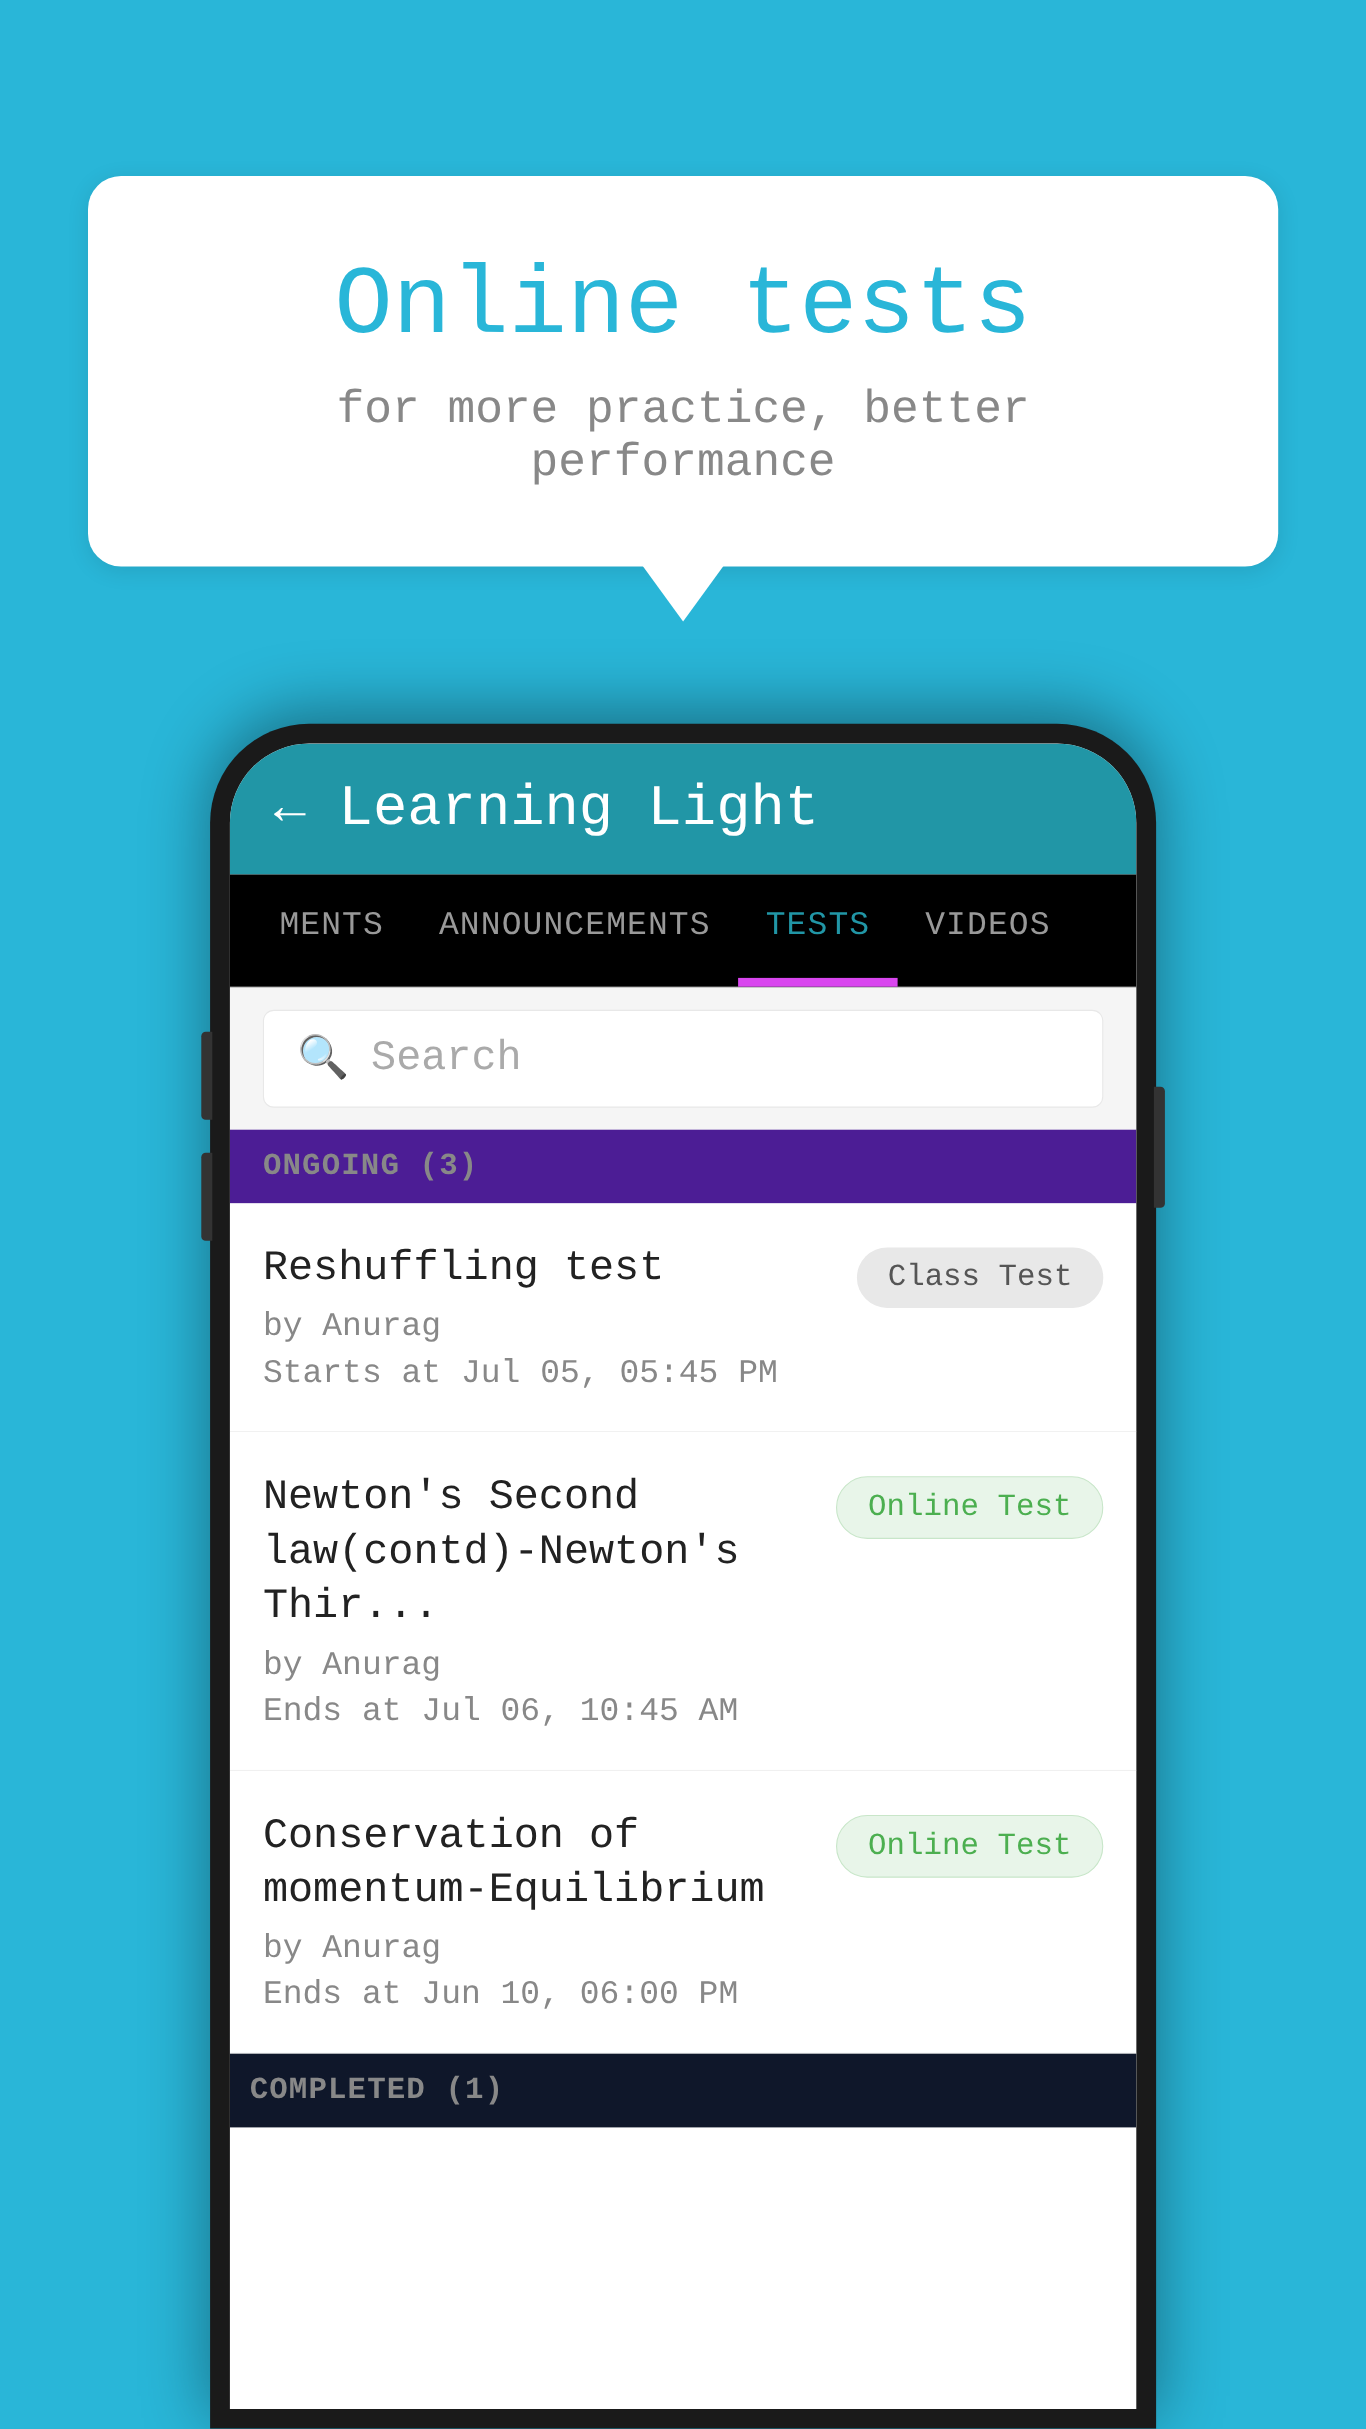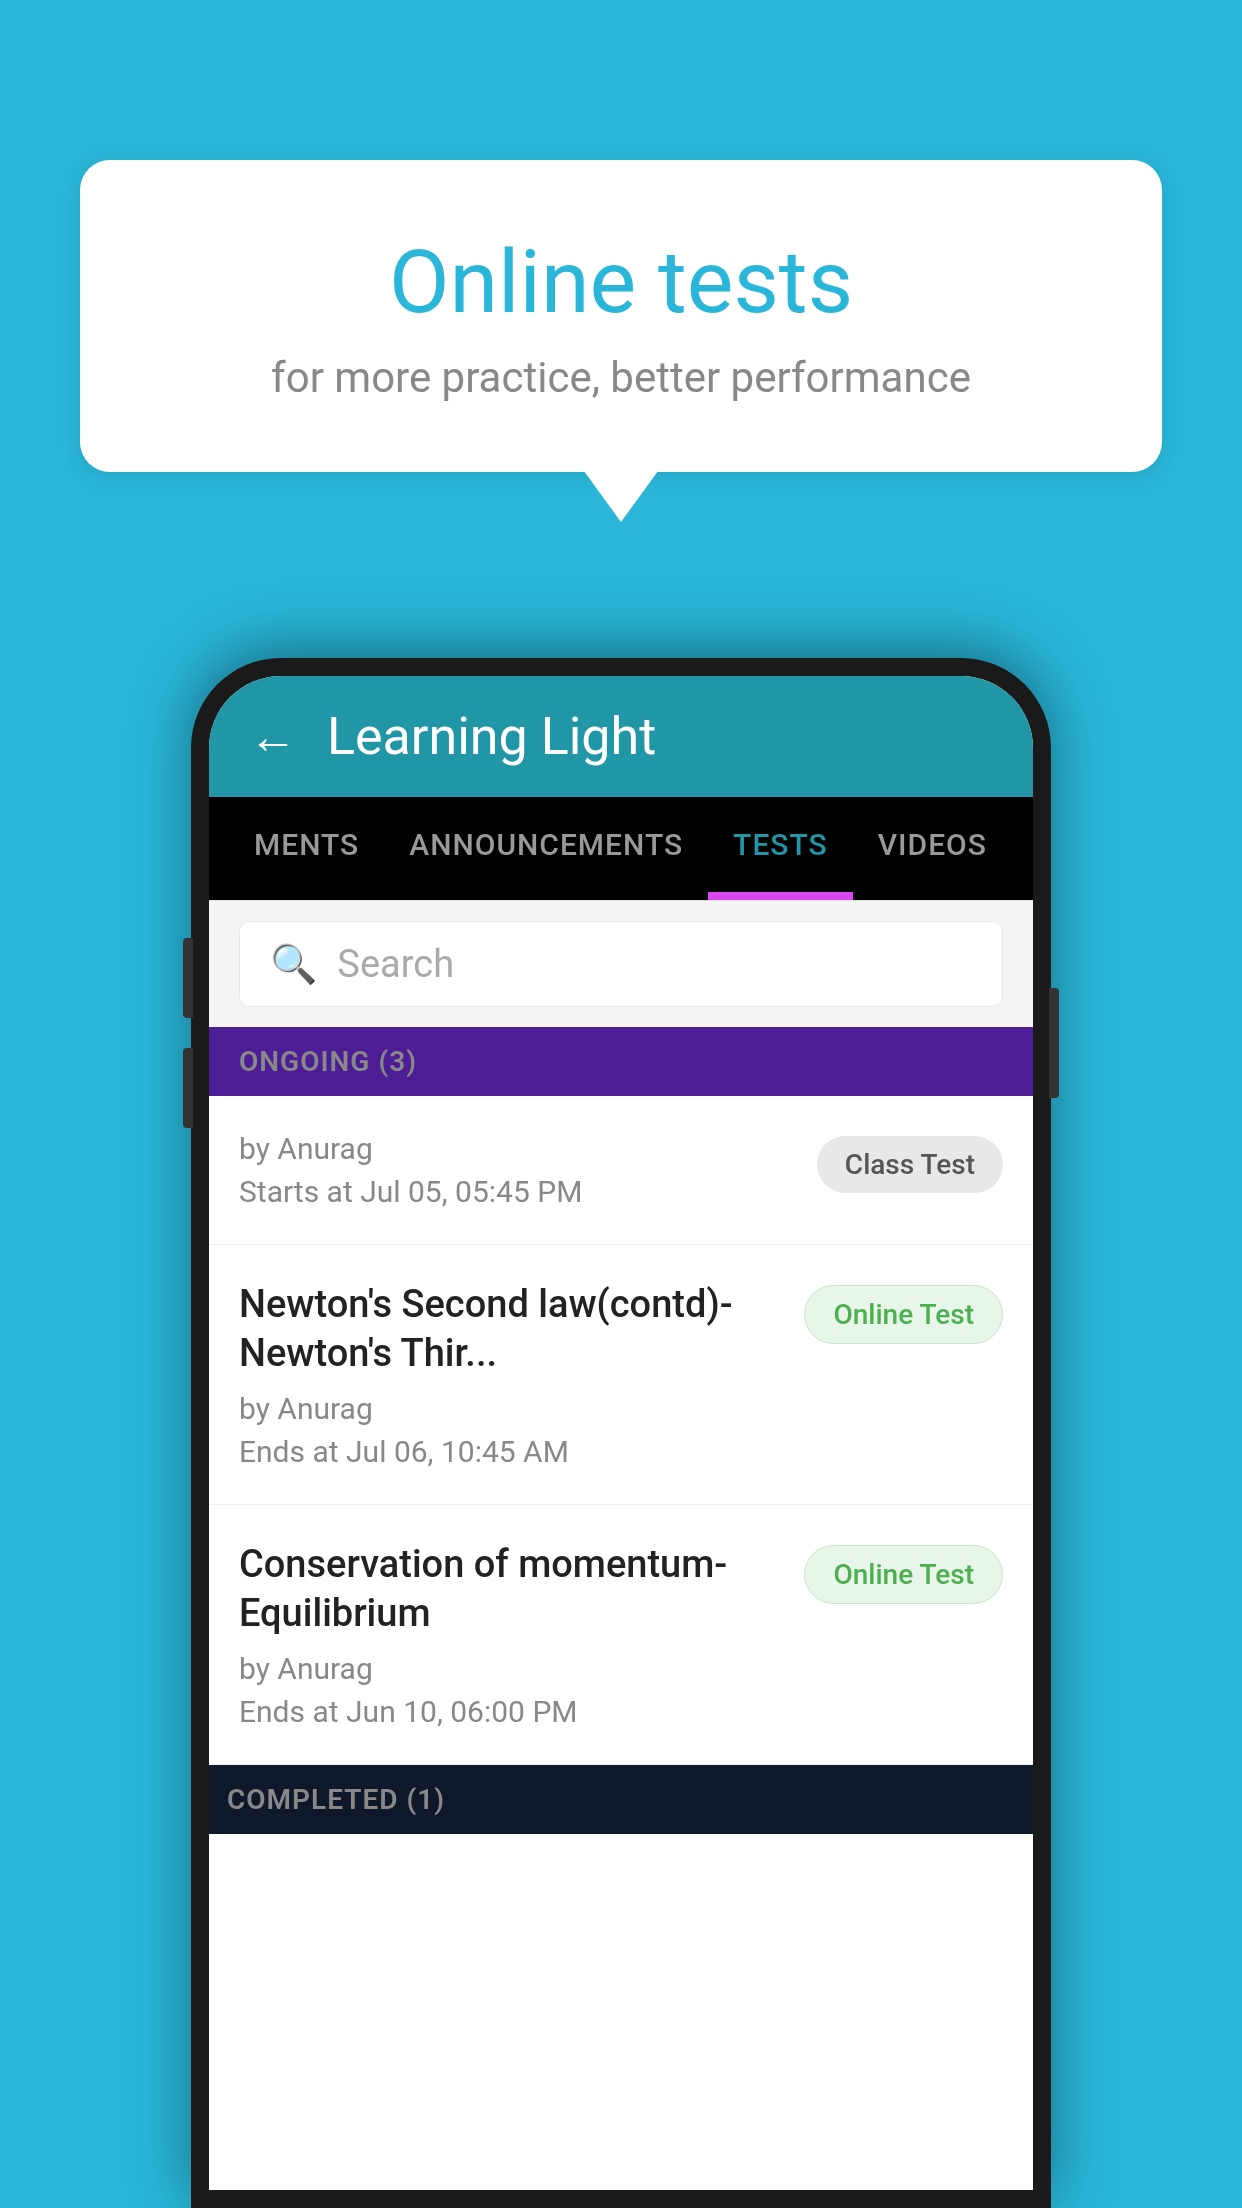--- a/index.html
+++ b/index.html
@@ -1,15 +1,15 @@
 <!DOCTYPE html>
 <html><head>
   <meta charset="utf-8">
   <style>
-    * { margin: 0; padding: 0; box-sizing: border-box; }
+    * { margin: 0; padding: 0; box-sizing: border-box; font-family: Liberation Mono, monospace; }
     body {
       width: 1242px;
       height: 2208px;
       background-color: #29b6d8;
       font-family: 'Roboto', Arial, sans-serif;
       overflow: hidden;
       position: relative;
     }
 
     
@@ -354,20 +354,21 @@
           <span class="search-placeholder">Search</span>
         </div>
       </div>
 
       <div class="section-header">
         <span class="section-label">ONGOING (3)</span>
       </div>
 
       <div class="test-item">
         <div class="test-info">
+          <div class="test-name">Reshuffling test</div>
           <div class="test-author">by Anurag</div>
           <div class="test-time">
             <span>Starts at</span>&nbsp;<span>Jul 05, 05:45 PM</span>
           </div>
         </div>
         <span class="badge badge-class">Class Test</span>
       </div>
 
       <div class="test-item">
         <div class="test-info">

